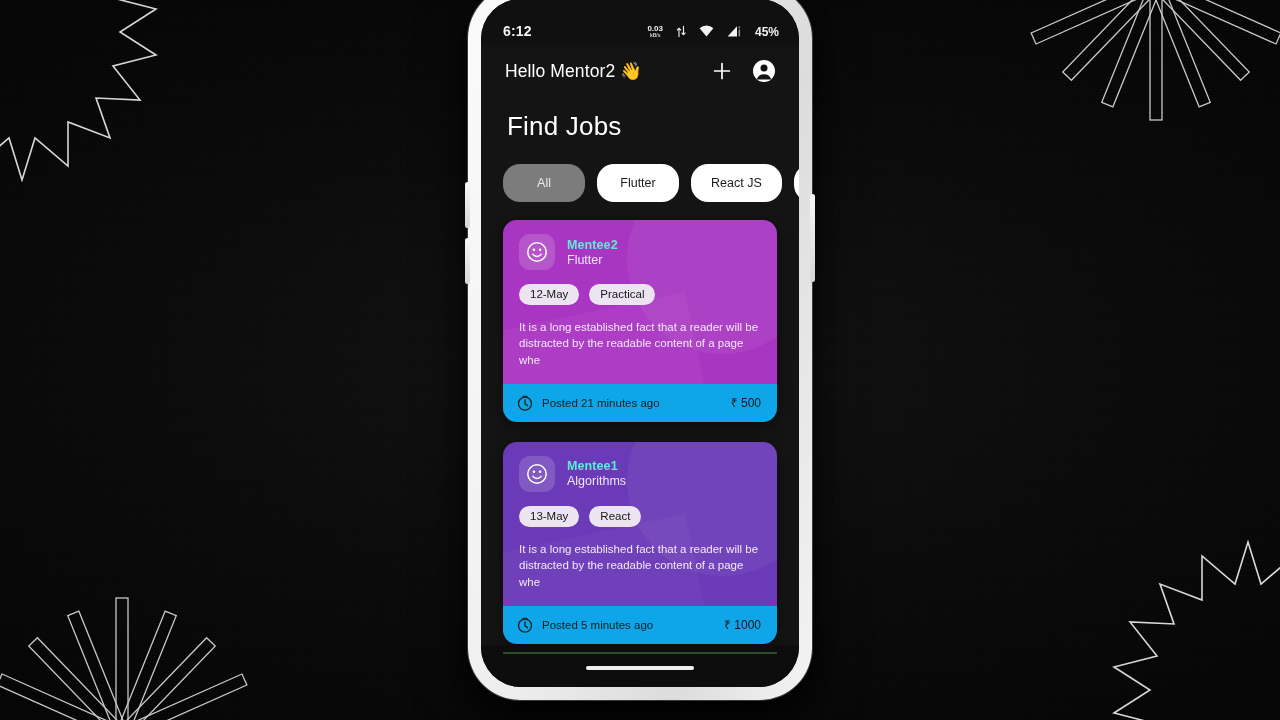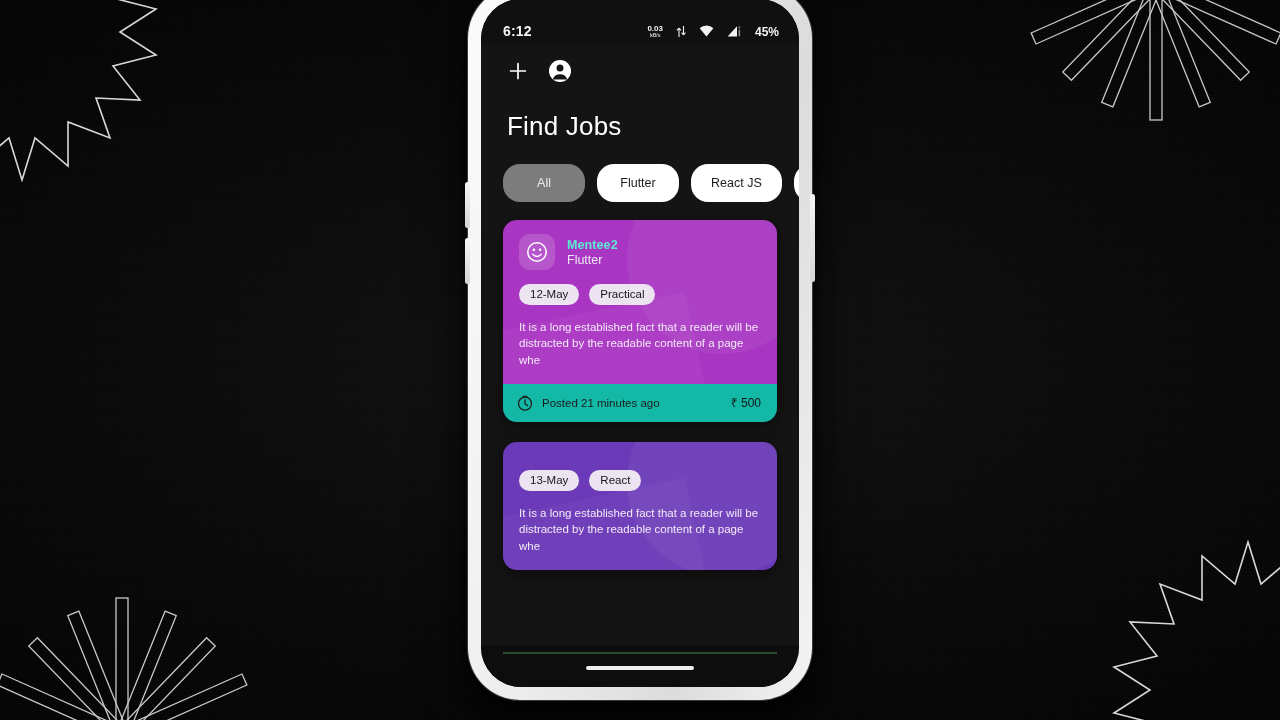--- a/index.html
+++ b/index.html
@@ -238,21 +238,21 @@
   .job-desc {
     margin-top: 14px;
     color: #f3e9f8;
     font-size: 11.5px;
     line-height: 1.42;
     max-width: 268px;
   }
 
   .job-footer {
     height: 38px;
-    background: #14b8a6;
+    background: #0ea5e9;
     display: flex;
     align-items: center;
     justify-content: space-between;
     padding: 0 16px 0 14px;
   }
   .posted { display: flex; align-items: center; gap: 9px; }
   .posted-text { color: #1d1d1d; font-size: 11.5px; }
   .price { color: #141414; font-size: 12px; font-weight: 400; }
 
   
@@ -358,20 +358,21 @@
           <path d="M0.6 11.4 L10 1.2 L10 11.4 Z" fill="#f2f2f2"></path>
           <rect x="11.6" y="4.6" width="1.5" height="6.8" fill="#f2f2f2" opacity=".55"></rect>
           <rect x="11.6" y="1.4" width="1.5" height="2" fill="#f2f2f2" opacity=".55"></rect>
         </svg>
 
         <span id="battery-percent">45%</span>
       </div>
     </div>
 
     <div id="app-header">
+      <div id="greeting">Hello Mentor2 👋</div>
 
       <div id="header-actions">
         <div class="hdr-btn">
           <svg width="22" height="22" viewBox="0 0 22 22">
             <path d="M11 3.6v14.8 M3.6 11h14.8" stroke="#ffffff" stroke-width="1.7" stroke-linecap="round" fill="none"></path>
           </svg>
         </div>
 
         <div class="hdr-btn">
           <svg width="24" height="24" viewBox="0 0 24 24">
@@ -437,29 +438,54 @@
             </svg>
             <span class="posted-text">Posted 21 minutes ago</span>
           </div>
           <span class="price">₹ 500</span>
         </div>
       </div>
 
       <div class="job-card">
         <div class="job-card-body" style="background:#6A3AB8;">
 
+          <div class="job-head">
+            <div class="avatar">
+              <svg width="22" height="22" viewBox="0 0 22 22">
+                <circle cx="11" cy="11" r="9.2" fill="none" stroke="#ffffff" stroke-width="1.5"></circle>
+                <circle cx="7.9" cy="8.8" r="1.25" fill="#ffffff"></circle>
+                <circle cx="14.1" cy="8.8" r="1.25" fill="#ffffff"></circle>
+                <path d="M6.9 13.4a5.2 5.2 0 0 0 8.2 0" stroke="#ffffff" stroke-width="1.5" fill="none" stroke-linecap="round"></path>
+              </svg>
+            </div>
+            <div class="job-who">
+              <span class="mentee-name">Mentee1</span>
+              <span class="mentee-topic">Algorithms</span>
+            </div>
+          </div>
 
           <div class="tag-row">
             <span class="tag">13-May</span>
             <span class="tag">React</span>
           </div>
 
           <div class="job-desc">It is a long established fact that a reader will be distracted by the readable content of a page whe</div>
         </div>
 
+        <div class="job-footer">
+          <div class="posted">
+            <svg width="16" height="16" viewBox="0 0 16 16">
+              <circle cx="8" cy="8.6" r="6.5" fill="none" stroke="#202020" stroke-width="1.3"></circle>
+              <path d="M8 4.6v4.2l2.7 1.9" stroke="#202020" stroke-width="1.3" fill="none" stroke-linecap="round"></path>
+              <path d="M6.1 1.3h3.8" stroke="#202020" stroke-width="1.3" stroke-linecap="round"></path>
+            </svg>
+            <span class="posted-text">Posted 5 minutes ago</span>
+          </div>
+          <span class="price">₹ 1000</span>
+        </div>
       </div>
 
     </div>
 
     <div id="bottom-area">
       <div id="green-line"></div>
       <div id="home-indicator"></div>
     </div>
 
   </div>

